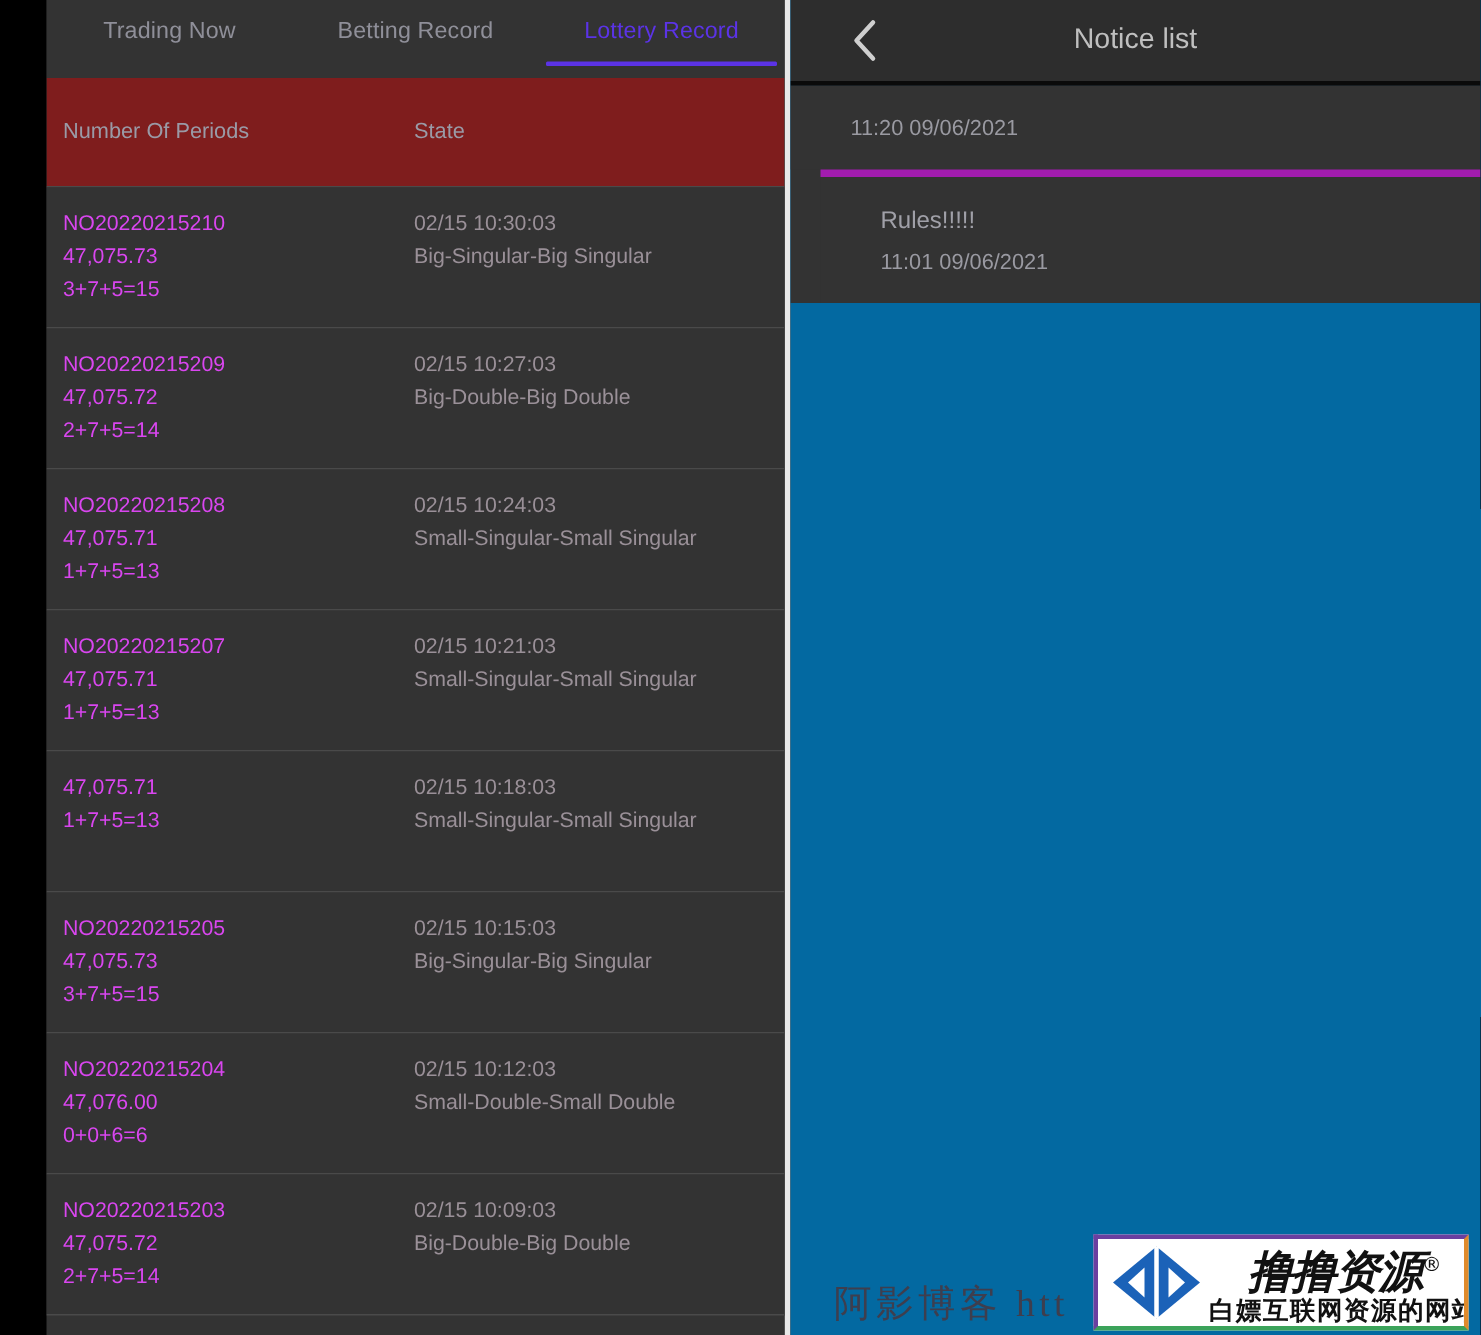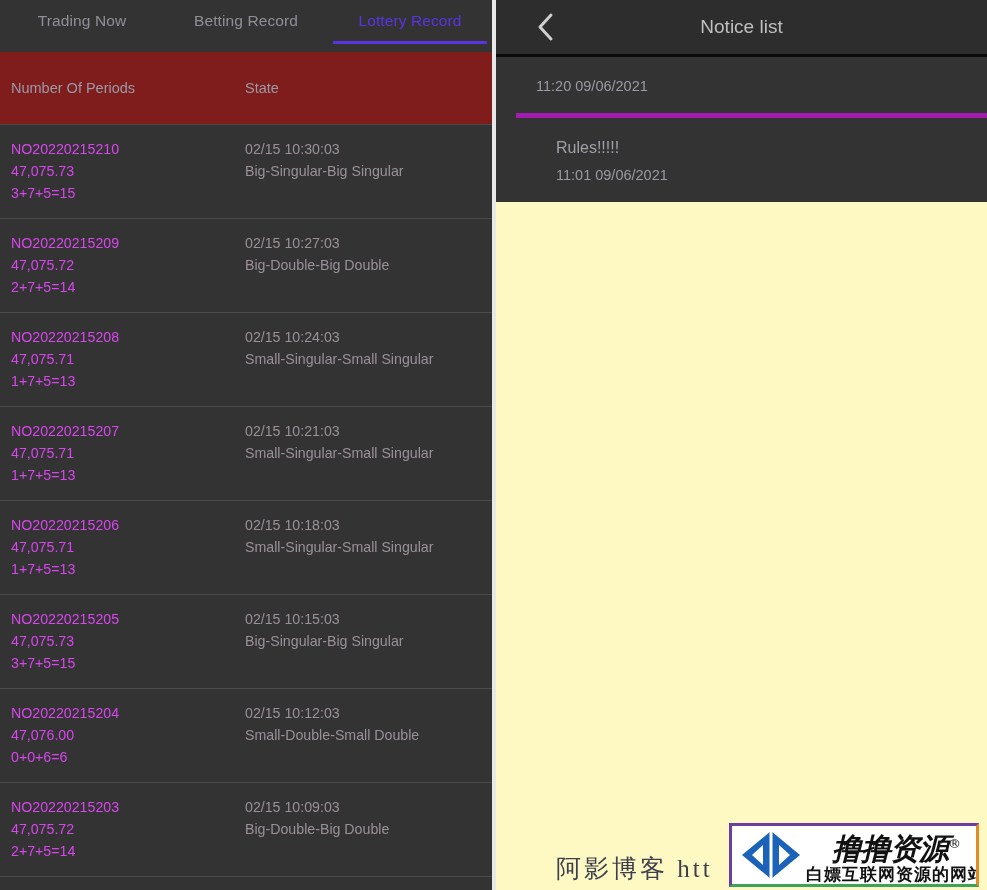--- a/index.html
+++ b/index.html
@@ -12,20 +12,21 @@
     height: 890px;
     overflow: hidden;
     font-family: "Liberation Sans", sans-serif;
     position: relative;
   }
   .screen {
     position: absolute;
     inset: 0;
     display: flex;
     background: #000;
+    padding-left: 31px;
   }
 
   
   .left-panel {
     width: 492px;
     height: 890px;
     background: #333333;
     position: relative;
     overflow: hidden;
     flex: 0 0 492px;
@@ -114,21 +115,21 @@
     width: 4px;
     flex: 0 0 4px;
     background: #e8e8e8;
     height: 890px;
   }
 
   
   .right-panel {
     flex: 1 1 auto;
     height: 890px;
-    background: #fef9c3;
+    background: #0369a1;
     position: relative;
     overflow: hidden;
   }
   .notice-header {
     height: 57px;
     background: #2d2d2d;
     display: flex;
     align-items: center;
     position: relative;
     border-bottom: 3px solid #0a0a0a;
@@ -322,21 +323,20 @@
           <div class="line">1+7+5=13</div>
         </div>
         <div class="cell-right">
           <div class="line state">02/15 10:21:03</div>
           <div class="line state">Small-Singular-Small Singular</div>
         </div>
       </div>
 
       <div class="row">
         <div class="cell-left">
-          <div class="line">NO20220215206</div>
           <div class="line">47,075.71</div>
           <div class="line">1+7+5=13</div>
         </div>
         <div class="cell-right">
           <div class="line state">02/15 10:18:03</div>
           <div class="line state">Small-Singular-Small Singular</div>
         </div>
       </div>
 
       <div class="row">

